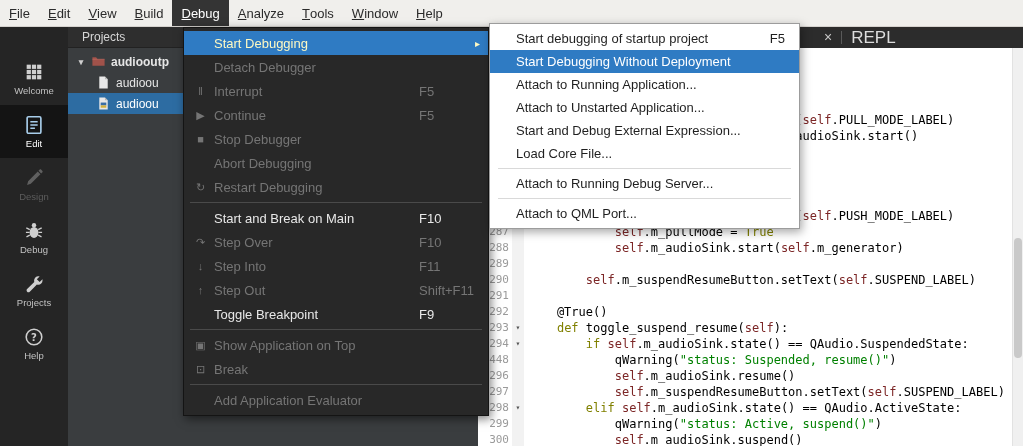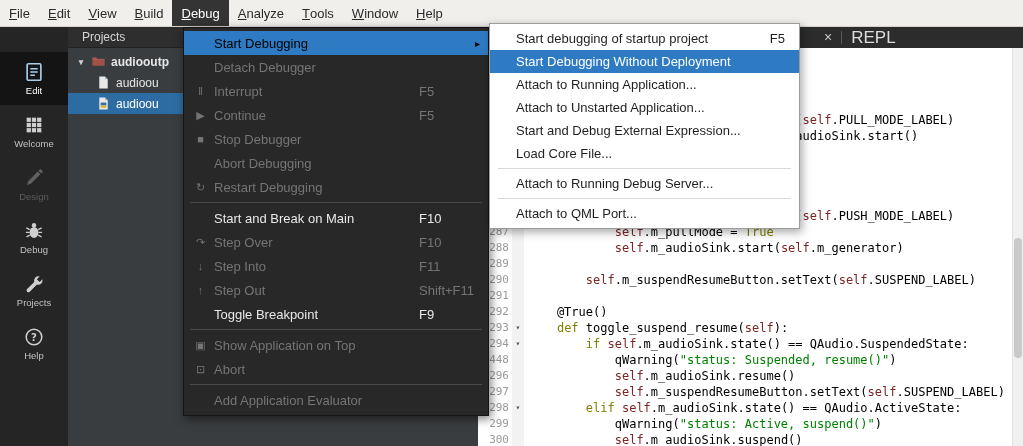--- a/index.html
+++ b/index.html
@@ -51,21 +51,21 @@
   .sy-str{color:var(--syn-string)} .sy-c{color:var(--syn-comment)}
   .vscroll{position:absolute;top:21px;right:0;width:11px;bottom:0;background:#f0f0f0;border-left:1px solid #e2e2e2}
   .vthumb{position:absolute;left:1px;right:1px;top:190px;height:120px;background:#c9c9c9;border-radius:5px}
 
   
   .menu-debug{position:absolute;left:183px;top:27px;width:306px;background:var(--menu-dark-bg);
     border:1px solid #141414;box-shadow:2px 3px 9px rgba(0,0,0,.5);padding:3px 0;z-index:50}
   .dmi{position:relative;height:24px;display:flex;align-items:center;color:var(--menu-dark-text);
     padding-left:30px;font-size:13px;white-space:nowrap}
   .dmi.dis{color:var(--menu-dark-disabled)}
-  .dmi.hl{background:var(--accent);color:#000000}
+  .dmi.hl{background:var(--accent);color:#fef9c3}
   .dmi .ic{position:absolute;left:8px;width:17px;text-align:center;font-size:11px}
   .dmi .sc{position:absolute;left:235px}
   .dmi .arrow{position:absolute;right:8px;font-size:10px}
   .menu-sep{height:1px;background:#4a4a4a;margin:3px 6px}
 
   
   .submenu{position:absolute;left:489px;top:23px;width:311px;background:var(--submenu-bg);
     border:1px solid #9c9c9c;box-shadow:2px 3px 9px rgba(0,0,0,.35);padding:3px 0;z-index:60}
   .smi{position:relative;height:23px;display:flex;align-items:center;color:var(--submenu-text);
     padding-left:26px;font-size:13px;white-space:nowrap}
@@ -83,47 +83,47 @@
       <div class="mb-item"><u>V</u>iew</div>
       <div class="mb-item"><u>B</u>uild</div>
       <div class="mb-item active"><u>D</u>ebug</div>
       <div class="mb-item"><u>A</u>nalyze</div>
       <div class="mb-item"><u>T</u>ools</div>
       <div class="mb-item"><u>W</u>indow</div>
       <div class="mb-item"><u>H</u>elp</div>
     </div>
 
   <div class="sidebar">
-      <div class="mode selected">
-        <div class="m-icon">
-          <svg viewBox="0 0 24 24">
-            <rect x="4.5" y="3" width="15" height="18" rx="1.5" fill="none" stroke="#a8cdea" stroke-width="1.8"></rect>
-            <path stroke="#a8cdea" stroke-width="1.6" fill="none" d="M8 8.5h8M8 12h8M8 15.5h5"></path>
-          </svg>
-        </div>
-        <span class="m-label">Edit</span>
-      </div>
       <div class="mode normal">
         <div class="m-icon">
           <svg viewBox="0 0 24 24">
             <g fill="#cfcfcf">
               <rect x="4" y="4" width="4.6" height="4.6"></rect>
               <rect x="9.7" y="4" width="4.6" height="4.6"></rect>
               <rect x="15.4" y="4" width="4.6" height="4.6"></rect>
               <rect x="4" y="9.7" width="4.6" height="4.6"></rect>
               <rect x="9.7" y="9.7" width="4.6" height="4.6"></rect>
               <rect x="15.4" y="9.7" width="4.6" height="4.6"></rect>
               <rect x="4" y="15.4" width="4.6" height="4.6"></rect>
               <rect x="9.7" y="15.4" width="4.6" height="4.6"></rect>
               <rect x="15.4" y="15.4" width="4.6" height="4.6"></rect>
             </g>
           </svg>
         </div>
         <span class="m-label">Welcome</span>
       </div>
+      <div class="mode selected">
+        <div class="m-icon">
+          <svg viewBox="0 0 24 24">
+            <rect x="4.5" y="3" width="15" height="18" rx="1.5" fill="none" stroke="#a8cdea" stroke-width="1.8"></rect>
+            <path stroke="#a8cdea" stroke-width="1.6" fill="none" d="M8 8.5h8M8 12h8M8 15.5h5"></path>
+          </svg>
+        </div>
+        <span class="m-label">Edit</span>
+      </div>
       <div class="mode disabled">
         <div class="m-icon">
           <svg viewBox="0 0 24 24">
             <path fill="#606060" d="M4.5 19.5l4-1.1L19 7.9 16.1 5 5.6 15.5zM16.9 4.2l2.9 2.9 1.4-1.4c.4-.4.4-1 0-1.4l-1.5-1.5c-.4-.4-1-.4-1.4 0z"></path>
           </svg>
         </div>
         <span class="m-label">Design</span>
       </div>
       <div class="mode normal">
         <div class="m-icon">
@@ -385,21 +385,21 @@
         <span class="lb">Toggle Breakpoint</span>
         <span class="sc">F9</span>
       </div>
       <div class="menu-sep"></div>
       <div class="dmi dis">
         <span class="ic">▣</span>
         <span class="lb">Show Application on Top</span>
       </div>
       <div class="dmi dis">
         <span class="ic">⊡</span>
-        <span class="lb">Abort</span>
+        <span class="lb">Break</span>
       </div>
       <div class="menu-sep"></div>
       <div class="dmi dis">
         <span class="lb">Add Application Evaluator</span>
       </div>
     </div>
   <div class="submenu">
       <div class="smi">
         <span class="lb">Start debugging of startup project</span>
         <span class="sc">F5</span>

